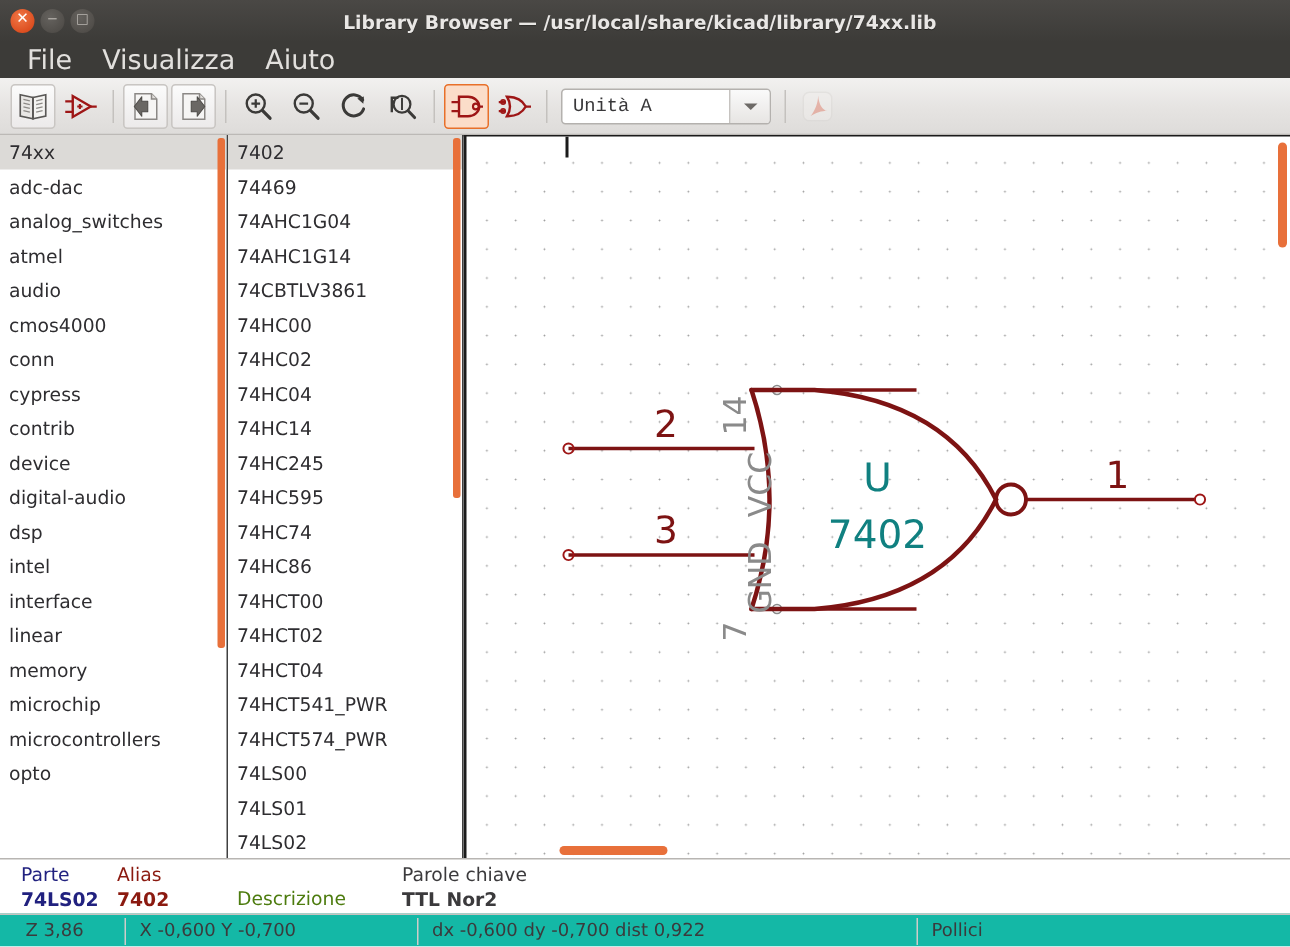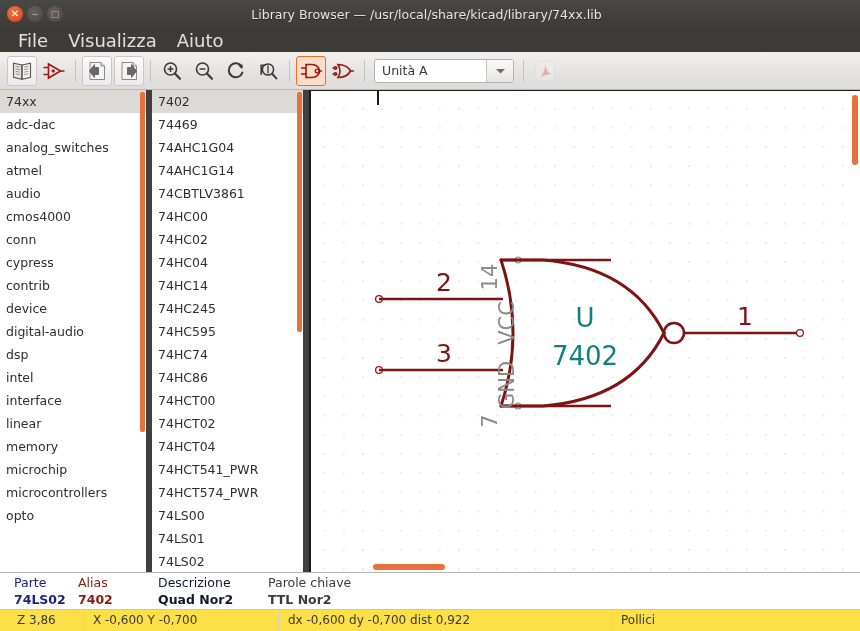--- a/index.html
+++ b/index.html
@@ -54,21 +54,21 @@
   }
   .win-btn.min, .win-btn.max {
     background: radial-gradient(circle at 40% 35%, #65625e 0%, #504d49 75%, #46433f 100%);
     color: #b9b5b0;
   }
   .win-btn .glyph { pointer-events: none; transform: translateY(-0.5px); }
   .title-text {
     flex: 1;
     color: #e9e7e5;
     font-size: 12.5px;
-    font-weight: normal;
+    font-weight: bold;
     text-align: center;
     padding-right: 70px;
     white-space: nowrap;
     overflow: hidden;
     text-shadow: 0 1px 0 rgba(0,0,0,0.45);
   }
 
   
   .menubar {
     position: absolute;
@@ -125,20 +125,21 @@
   .unit-combo {
     width: 140px; height: 24px;
     display: flex;
     align-items: center;
     border: 1px solid #b4b1ae;
     border-radius: 3px;
     background: #ffffff;
     margin-left: 4px;
     box-sizing: border-box;
     overflow: hidden;
+    font-family: Liberation Mono, monospace;
   }
   .unit-combo .val {
     flex: 1;
     font-size: 12.5px;
     color: #39383a;
     padding-left: 7px;
     white-space: nowrap;
   }
   .unit-combo .arrow {
     width: 26px; height: 22px;
@@ -153,21 +154,21 @@
   .main {
     position: absolute;
     left: 0; top: 90px;
     width: 860px; height: 482px;
     display: flex;
     background: #ffffff;
   }
   .listpane {
     position: relative;
     background: #ffffff;
-    border-right: 6px solid #404040;
+    border-right: 1px solid #404040;
     overflow: hidden;
     box-sizing: border-box;
   }
   .listpane.libs { width: 152px; }
   .listpane.comps { width: 157px; }
   .list-row {
     height: 23px;
     line-height: 23px;
     padding-left: 6px;
     font-size: 12.5px;
@@ -242,29 +243,29 @@
     position: absolute;
     top: 1px;
     font-size: 12.5px;
     line-height: 17px;
     white-space: nowrap;
   }
   .info-head { font-weight: normal; }
   .info-val  { font-weight: bold; }
   .col-parte { left: 14px; color: #21217f; }
   .col-alias { left: 78px; color: #8b1a10; }
-  .col-desc  { left: 158px; color: #0f172a; }
+  .col-desc  { left: 158px; color: #4d7c0f; margin-top: 16px; }
   .col-kw    { left: 268px; color: #3b3a3c; }
 
   
   .statusbar {
     position: absolute;
     left: 0; top: 609px;
     width: 860px; height: 22px;
-    background: #fde047;
+    background: #14b8a6;
     border-top: 1px solid #c6c3c0;
     box-sizing: border-box;
   }
   .status-cell {
     position: absolute;
     top: 3px;
     font-size: 12px;
     color: #3b3a3c;
     white-space: nowrap;
   }

